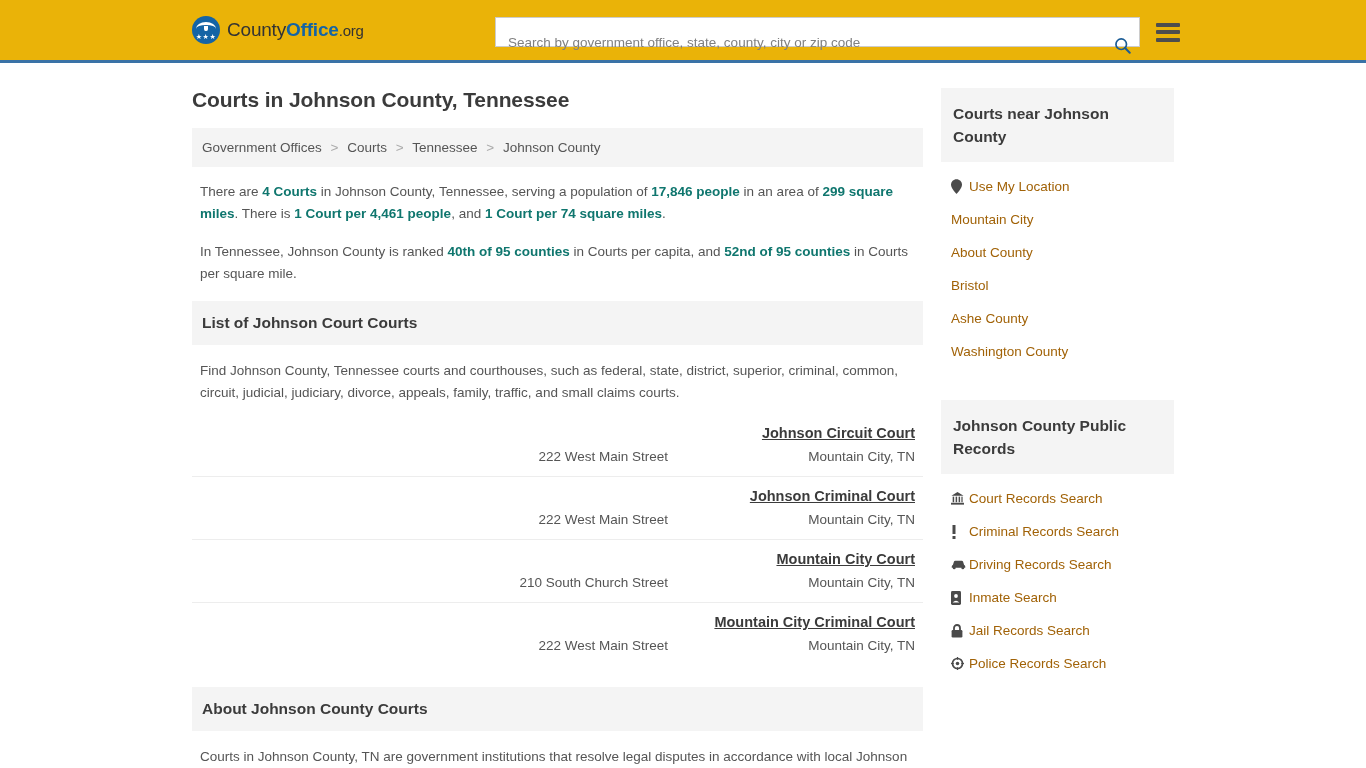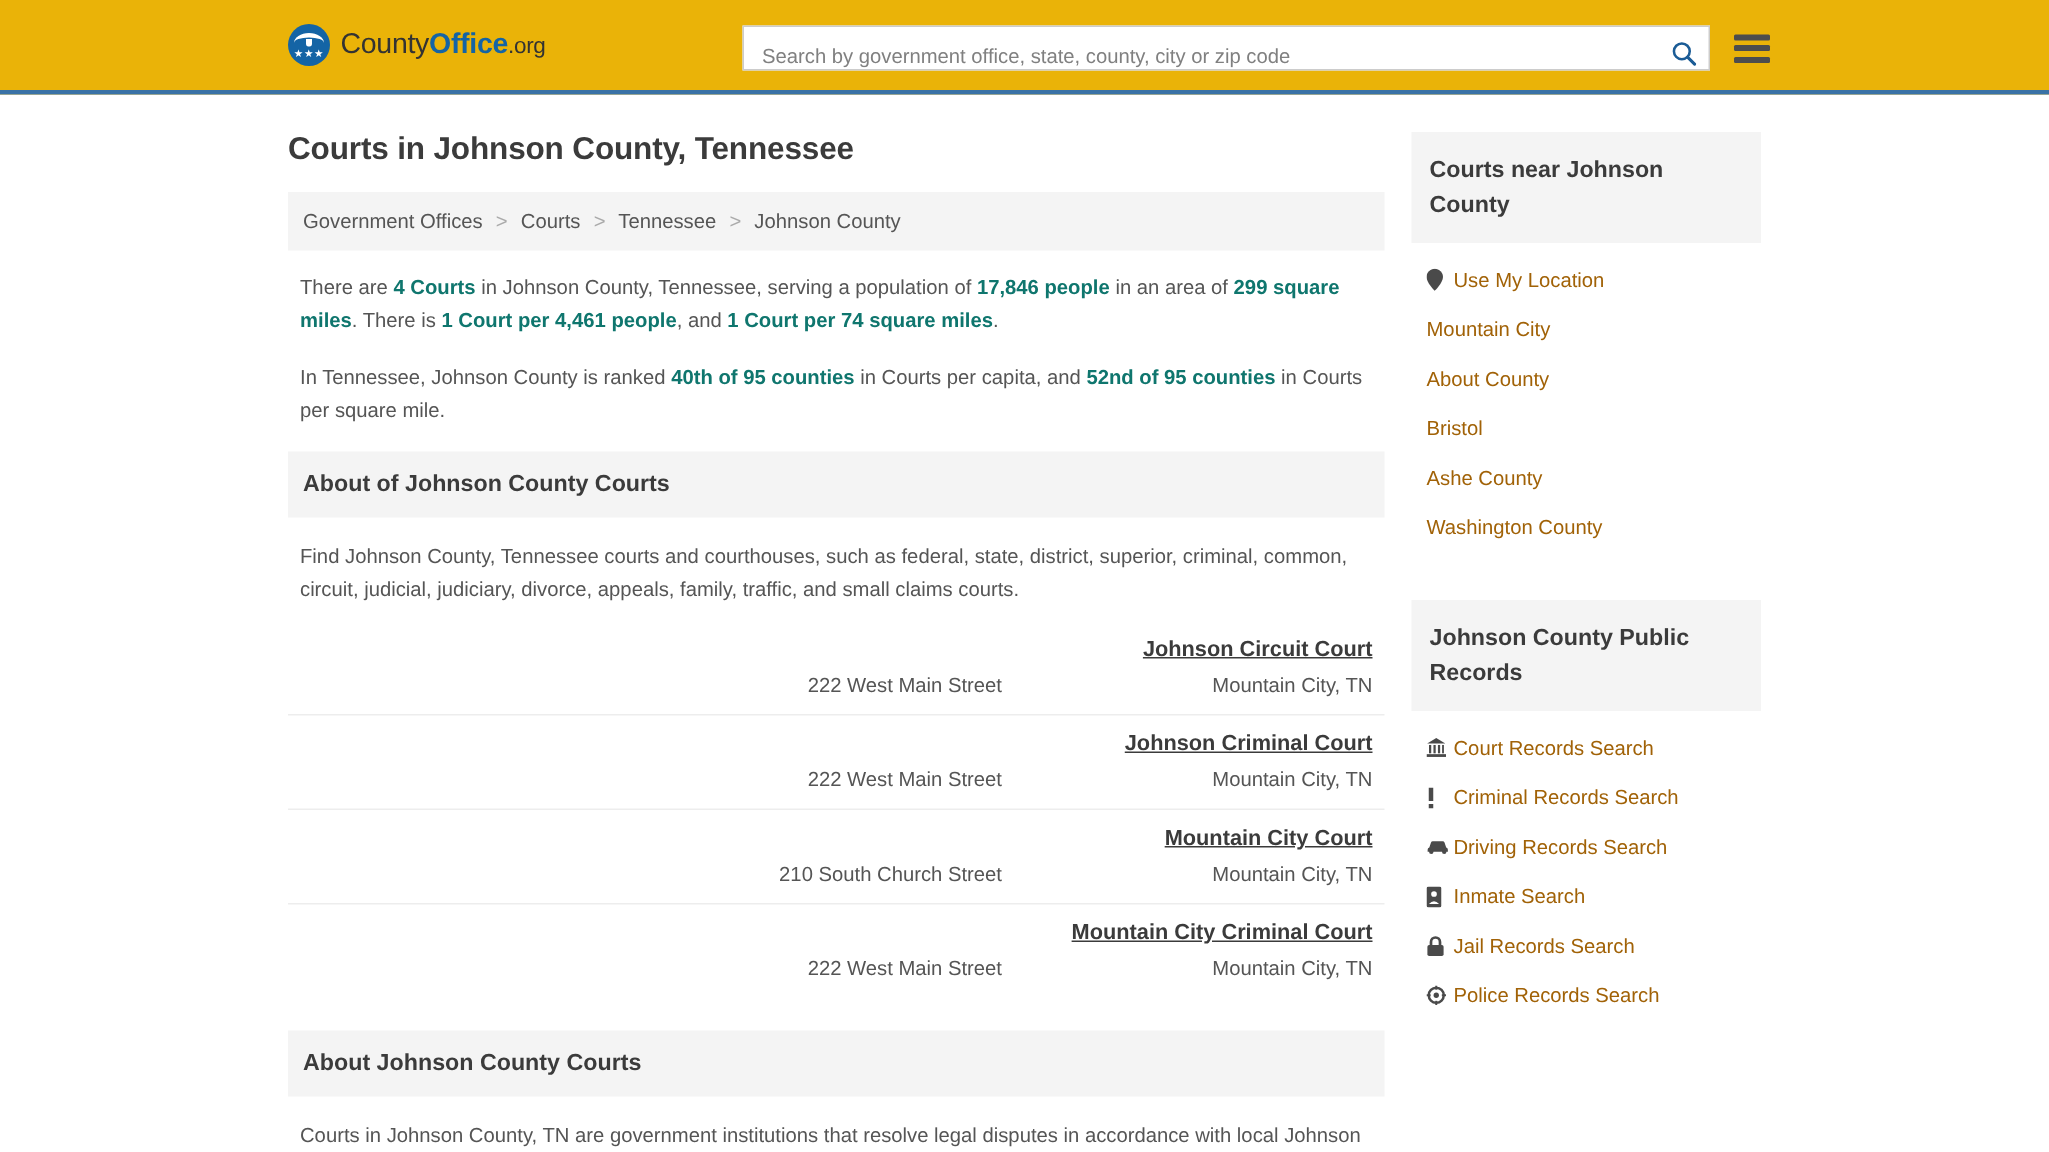--- a/index.html
+++ b/index.html
@@ -80,21 +80,21 @@
     top: 17px;
     display: flex;
     align-items: center;
   }
   .search-box {
     width: 645px;
     height: 30px;
     background: #ffffff;
     border: 1px solid #cccccc;
     display: flex;
-    align-items: flex-end;
+    align-items: flex-start;
     padding: 16px 6px 0 10px;
   }
   .search-box input {
     flex: 1;
     border: none;
     outline: none;
     font-family: "Liberation Sans", sans-serif;
     font-size: 13.5px;
     color: #444444;
     background: transparent;
@@ -292,21 +292,21 @@
       <a href="#">Tennessee</a>
       <span class="sep">&gt;</span>
       <a href="#">Johnson County</a>
     </div>
 
     <div class="intro">
       <p><span>There are </span><b>4 Courts</b><span> in Johnson County, Tennessee, serving a population of </span><b>17,846 people</b><span> in an area of </span><b>299 square miles</b><span>. There is </span><b>1 Court per 4,461 people</b><span>, and </span><b>1 Court per 74 square miles</b><span>.</span></p>
       <p><span>In Tennessee, Johnson County is ranked </span><b>40th of 95 counties</b><span> in Courts per capita, and </span><b>52nd of 95 counties</b><span> in Courts per square mile.</span></p>
     </div>
 
-    <div class="section-head">About of Johnson County Courts</div>
+    <div class="section-head">List of Johnson Court Courts</div>
     <div class="section-desc">Find Johnson County, Tennessee courts and courthouses, such as federal, state, district, superior, criminal, common, circuit, judicial, judiciary, divorce, appeals, family, traffic, and small claims courts.</div>
 
     <div class="court-list">
       <div class="court-row">
         <a class="court-name">Johnson Circuit Court</a>
         <div class="court-detail">
           <span class="court-addr">222 West Main Street</span>
           <span class="court-city">Mountain City, TN</span>
         </div>
       </div>

